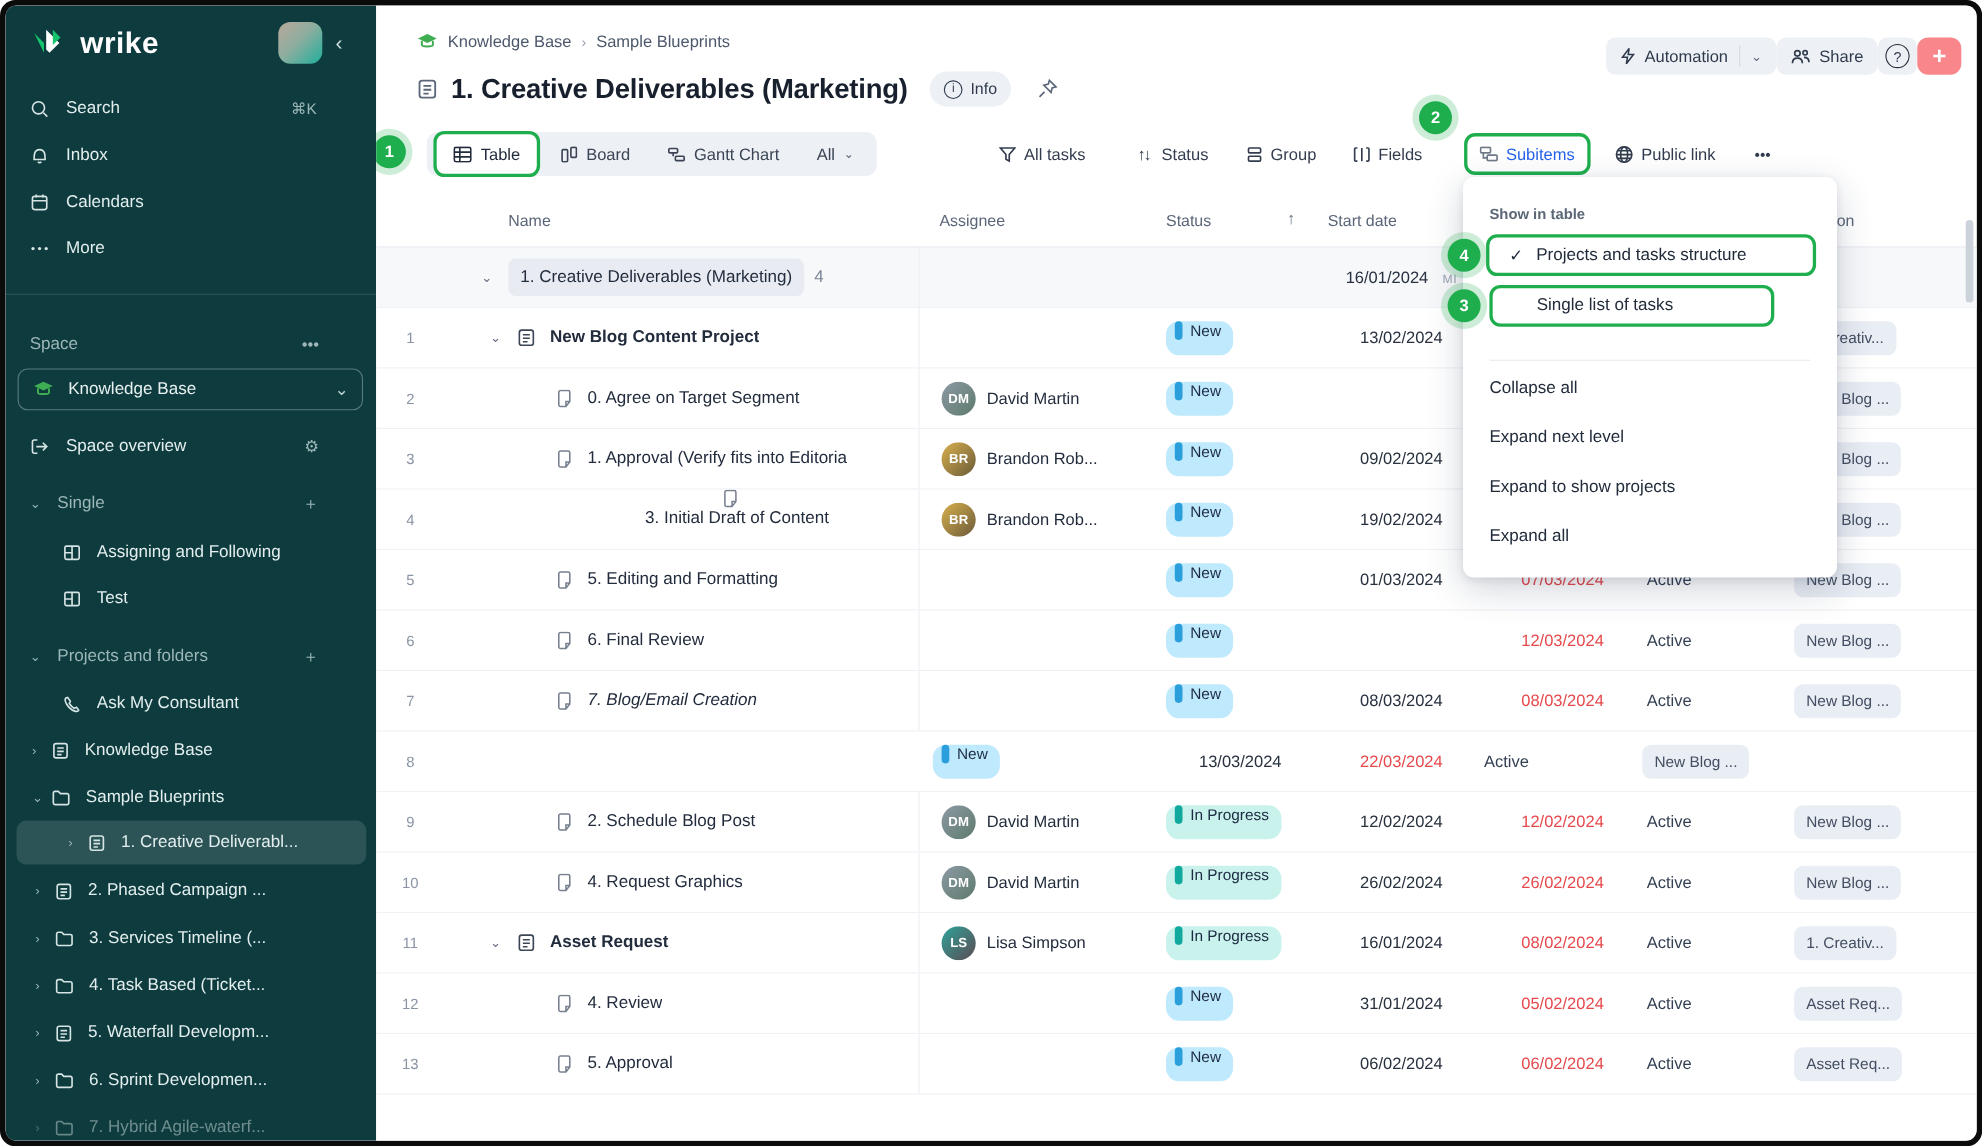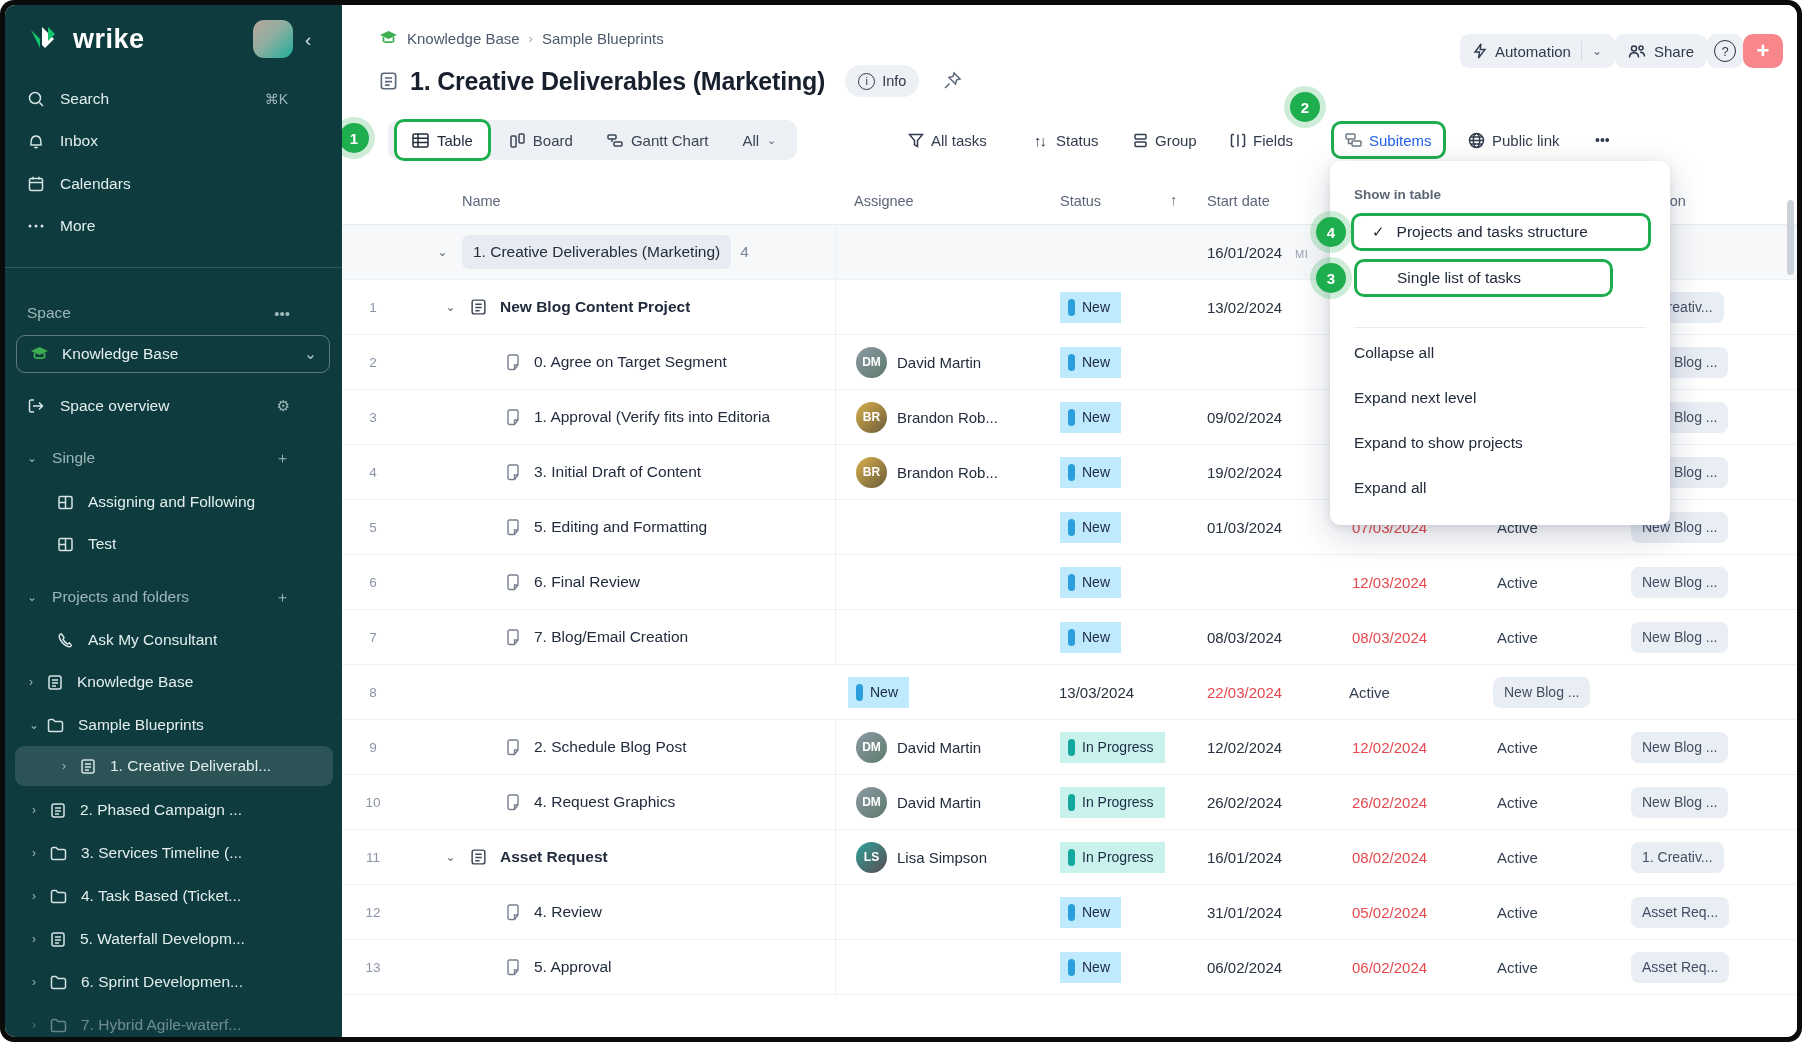--- a/index.html
+++ b/index.html
@@ -64,32 +64,32 @@
   .thead > div { padding-left:12px; }
   .th-name { padding-left:48px !important; }
   .th-assignee { padding-left:18px !important; }
   .th-start { padding-left:11px !important; }
   .th-loc { padding-left:4px !important; }
   .sortarrow { position:absolute; left:828px; top:14px; color:#6b7685; font-size:15px; }
   .cell-num { color:#8a94a4; font-size:13.5px; text-align:center; padding-right:10px; }
   .cell-name { display:flex; align-items:center; height:100%; border-right:1px solid #eceff3; font-size:15.5px; color:#222c3d; overflow:hidden; white-space:nowrap; }
   .cell-assignee { display:flex; align-items:center; gap:10px; padding-left:20px; font-size:15px; color:#222c3d; overflow:hidden; white-space:nowrap; }
   .cell-status { padding-left:12px; }
-  .cell-date { padding-left:11px; font-size:15px; color:#28313f; white-space:nowrap; }
+  .cell-date { padding-left:11px; font-size:15px; color:#28313f; white-space:nowrap;text-align:center; }
   .cell-date .frag { color:#98a1ae; font-size:11px; margin-left:13px; letter-spacing:.5px; }
   .due { color:#e5494d; }
   .cell-state { padding-left:8px; font-size:15px; color:#333f52; }
   .cell-loc { padding-left:4px; }
   .proj-row { background:#f7f8fa; }
   .name-chip { background:#e8ecf2; border-radius:7px; height:34px; display:flex; align-items:center; padding:0 11px; font-size:15.5px; color:#232d3e; }
   .count { color:#7b8597; margin-left:9px; }
   .chev-cell { width:17px; color:#5f6a7a; font-size:12px; margin-right:11px; flex:0 0 auto; text-align:center; }
   .bold { font-weight:700; }
   .loc-chip { display:inline-flex; align-items:center; height:31px; background:#e9edf4; border-radius:8px; padding:0 11px; font-size:14px; color:#434e62; white-space:nowrap; }
-  .st-chip { display:inline-flex; align-items:center; gap:7px; height:31px; border-radius:0; padding:0 11px 0 8px; font-size:14px; color:#1c2a42; }
+  .st-chip { display:inline-flex; gap:7px; height:31px; border-radius:12px; padding:0 11px 0 8px; font-size:14px; color:#1c2a42; }
   .st-chip .bar { width:7px; height:17px; border-radius:4px; }
   .st-new { background:#bfe9fc; } .st-new .bar { background:#2a9fdb; }
   .st-prog { background:#c9f2ed; } .st-prog .bar { background:#11a89d; }
   .avatar { width:31px; height:31px; border-radius:50%; color:#fff; font-size:12px; font-weight:700; display:flex; align-items:center; justify-content:center; flex:0 0 auto; }
   .av-dm { background:linear-gradient(135deg,#8d9aa5,#5d7a6c); }
   .av-br { background:linear-gradient(135deg,#d8b04c,#6a5a3a); }
   .av-ls { background:linear-gradient(135deg,#2fa39a,#5c4a52); }
   .ticon { margin-right:13px; display:flex; flex:0 0 auto; }
   svg.gic { stroke:#6f7987; stroke-width:1.5; fill:none; }
 
@@ -536,21 +536,21 @@
                   <span>New</span>
                 </span></div>
           <div class="cell-date"><span>09/02/2024</span></div>
           <div class="cell-date"><span class="due"></span></div>
           <div class="cell-state"></div>
           <div class="cell-loc"><span class="loc-chip r-loc">New Blog ...</span></div>
         </div>
 
         <div class="trow">
           <div class="cell-num">4</div>
-          <div class="cell-name" style="padding-left: 91px;">
+          <div class="cell-name" style="padding-left: 91px; flex-direction: column;">
 
             <span class="ticon r-ticon">
                   <svg width="16" height="17" viewBox="0 0 16 17" style="stroke:#77808f;stroke-width:1.4;fill:none">
                     <path d="M3 2.5 a1.5 1.5 0 0 1 1.5 -1.5 H11.5 A1.5 1.5 0 0 1 13 2.5 V11 L9.5 15.5 H4.5 A1.5 1.5 0 0 1 3 14 Z M13 11 H9.5 V15.5"></path>
                   </svg>
                 </span>
             <span class="r-name ellip">3. Initial Draft of Content</span>
           </div>
           <div class="cell-assignee">
             <span class="avatar r-av av-br">BR</span>
@@ -611,21 +611,21 @@
                   <span>New</span>
                 </span></div>
           <div class="cell-date"><span></span></div>
           <div class="cell-date"><span class="due">12/03/2024</span></div>
           <div class="cell-state">Active</div>
           <div class="cell-loc"><span class="loc-chip r-loc">New Blog ...</span></div>
         </div>
 
         <div class="trow">
           <div class="cell-num">7</div>
-          <div class="cell-name" style="padding-left: 91px;">
+          <div class="cell-name" style="padding-left: 91px; font-style: italic;">
 
             <span class="ticon r-ticon">
                   <svg width="16" height="17" viewBox="0 0 16 17" style="stroke:#77808f;stroke-width:1.4;fill:none">
                     <path d="M3 2.5 a1.5 1.5 0 0 1 1.5 -1.5 H11.5 A1.5 1.5 0 0 1 13 2.5 V11 L9.5 15.5 H4.5 A1.5 1.5 0 0 1 3 14 Z M13 11 H9.5 V15.5"></path>
                   </svg>
                 </span>
             <span class="r-name ellip">7. Blog/Email Creation</span>
           </div>
           <div class="cell-assignee">
 

